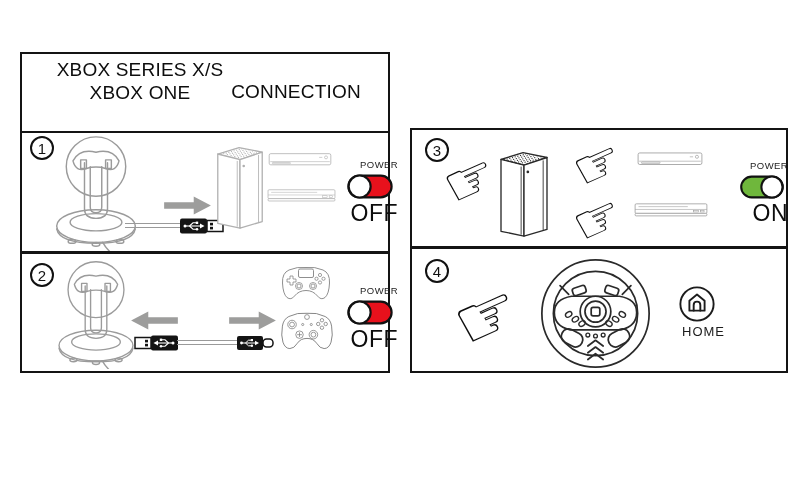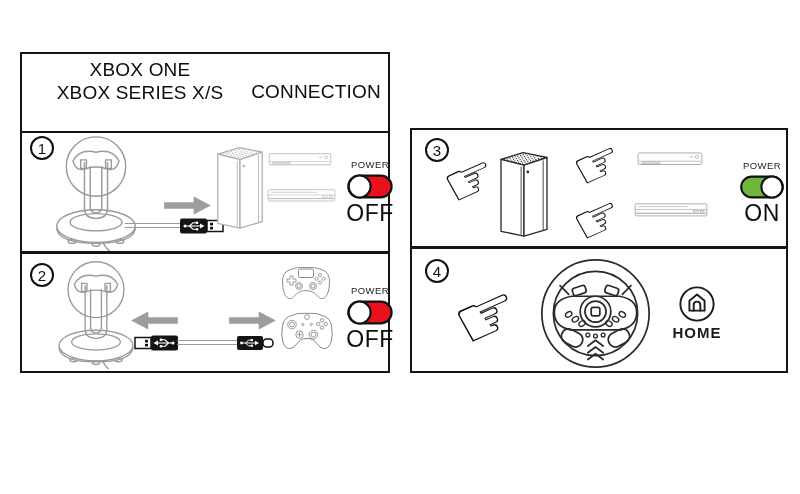--- a/index.html
+++ b/index.html
@@ -12,42 +12,42 @@
 
   .section { position:absolute; left:0; width:100%; }
   .lp-header { top:0; height:79px; border-bottom:2px solid #141414; }
   .lp-step1  { top:79px; height:121px; border-bottom:3px solid #141414; }
   .lp-step2  { top:203px; height:113px; }
   .rp-step3  { top:0; height:119px; border-bottom:3px solid #141414; }
   .rp-step4  { top:122px; height:118px; }
 
   .platforms { position:absolute; left:12px; top:4px; width:212px; text-align:center;
                font-size:19px; line-height:23px; color:#0d0d0d; letter-spacing:0.2px; }
-  .connection { position:absolute; left:219px; top:27px; width:150px; text-align:center;
+  .connection { position:absolute; left:199px; top:27px; width:150px; text-align:center;
                font-size:19px; color:#0d0d0d; letter-spacing:0.2px; }
 
   .num { position:absolute; width:24px; height:24px; border:2px solid #111; border-radius:50%;
          display:flex; align-items:center; justify-content:center; font-size:15px; color:#111; background:#fff; }
 
   .abs { position:absolute; }
   svg.art { display:block; overflow:visible; }
   .flip { transform:scaleX(-1); }
 
   .cable { position:absolute; height:5px; border-top:1.4px solid #9a9a9a; border-bottom:1.4px solid #9a9a9a; }
 
-  .power-block { position:absolute; text-align:center; }
+  .power-block { position:absolute; text-align:right; }
   .power-label { font-size:9.5px; color:#1c1c1c; letter-spacing:0.4px; }
   .power-state { font-size:23px; color:#0d0d0d; letter-spacing:0.5px; margin-top:0; }
   .toggle { display:block; margin:3px auto 0; }
 
   .hand { position:absolute; display:flex; align-items:center; justify-content:center;
           font-family:"DejaVu Sans", sans-serif; color:#0d0d0d; line-height:1;
           transform:rotate(-24deg); }
 
-  .home-label { position:absolute; text-align:center; font-size:15px; letter-spacing:1px; color:#1c1c1c;font-weight:bold; }
+  .home-label { position:absolute; text-align:right; font-size:13px; letter-spacing:1px; color:#1c1c1c; }
 
   .art-gray  { color:#b0b0b0; }
   .art-mid   { color:#9a9a9a; }
   .art-wheel { color:#9b9b9b; }
   .art-pad   { color:#828282; }
   .art-dark  { color:#2a2a2a; }
   .art-plug  { color:#141414; }
   .art-arrow { color:#9d9d9c; }
 </style>
 </head>
@@ -229,22 +229,22 @@
     </symbol>
   </defs>
 </svg>
 
 <div class="canvas">
 
   <div class="panel panel-left">
 
     <div class="section lp-header">
       <div class="platforms">
+        <div>XBOX SERIES X/S</div>
         <div>XBOX ONE</div>
-        <div>XBOX SERIES X/S</div>
       </div>
       <div class="connection">CONNECTION</div>
     </div>
 
     <div class="section lp-step1">
       <div class="num" style="left:8px; top:3px;">1</div>
       <svg class="art abs art-wheel" style="left:30px; top:1px;" width="88" height="117">
           <use href="#sym-wheel-base"></use>
         </svg>
       <div class="cable" style="left:103px; top:90px; width:57px;"></div>

